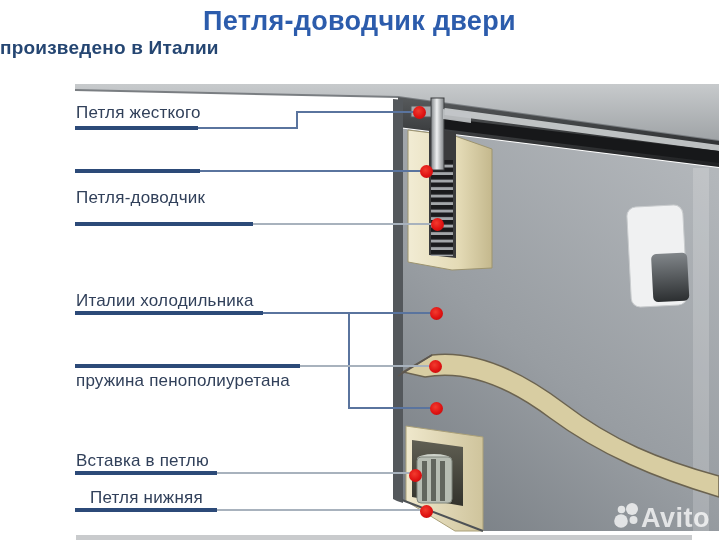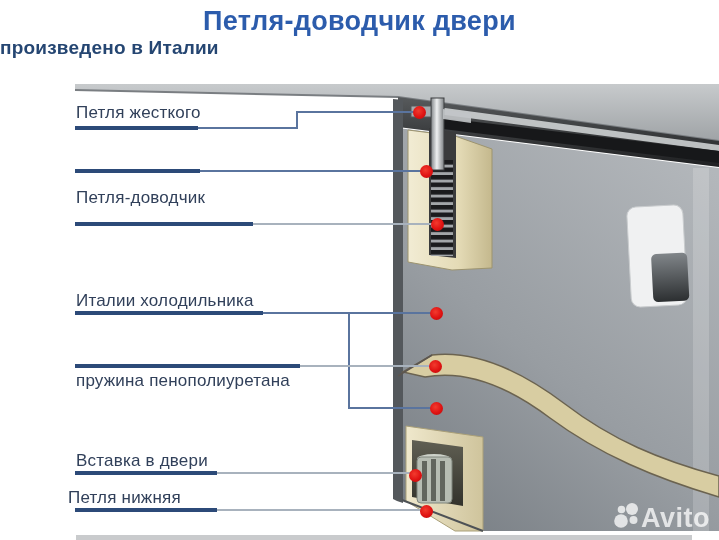--- a/index.html
+++ b/index.html
@@ -127,22 +127,22 @@
     </g>
   </svg>
 
   <div class="title">Петля-доводчик двери</div>
   <div class="subtitle">произведено в Италии</div>
 
   <div class="callout" style="left:76px;top:103px;">Петля жесткого</div>
   <div class="callout" style="left:76px;top:148px;margin-top:40px;">Петля-доводчик</div>
   <div class="callout" style="left:76px;top:291px;">Италии холодильника</div>
   <div class="callout" style="left:76px;top:371px;">пружина пенополиуретана</div>
-  <div class="callout" style="left:76px;top:451px;">Вставка в двери</div>
-  <div class="callout" style="left:68px;top:488px;">Петля нижняя</div>
+  <div class="callout" style="left:76px;top:451px;">Вставка в петлю</div>
+  <div class="callout" style="left:90px;top:488px;">Петля нижняя</div>
 
   <div class="ln thick" style="left:75px;top:126px;width:123px;"></div>
   <div class="ln navy" style="left:198px;top:127px;width:99px;height:2px;"></div>
   <div class="ln navy" style="left:296px;top:111px;width:2px;height:18px;"></div>
   <div class="ln navy" style="left:296px;top:111px;width:123px;height:2px;"></div>
 
   <div class="ln thick" style="left:75px;top:169px;width:125px;"></div>
   <div class="ln navy" style="left:200px;top:170px;width:226px;height:2px;"></div>
 
   <div class="ln thick" style="left:75px;top:222px;width:178px;"></div>

